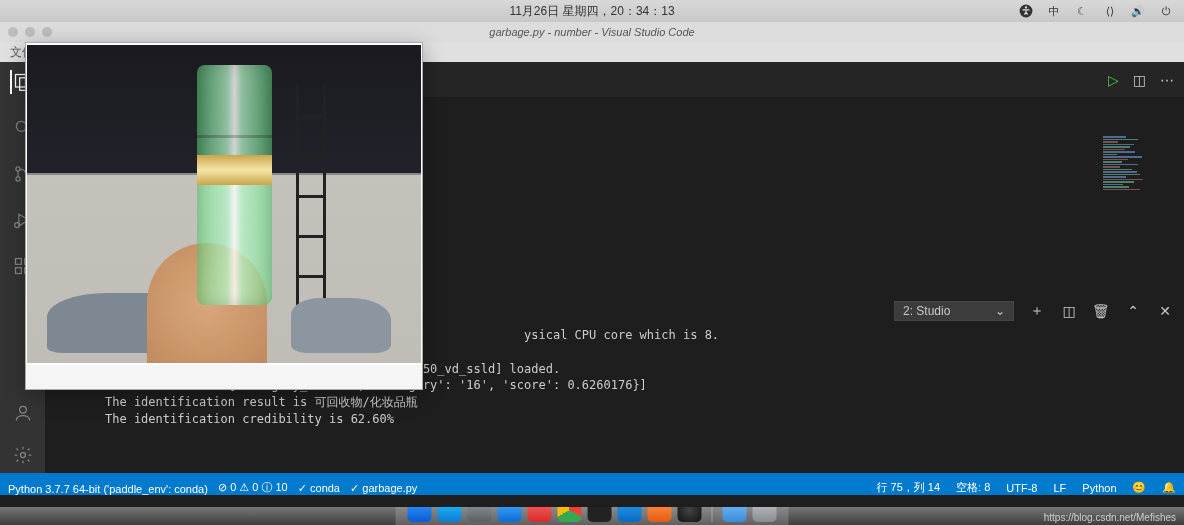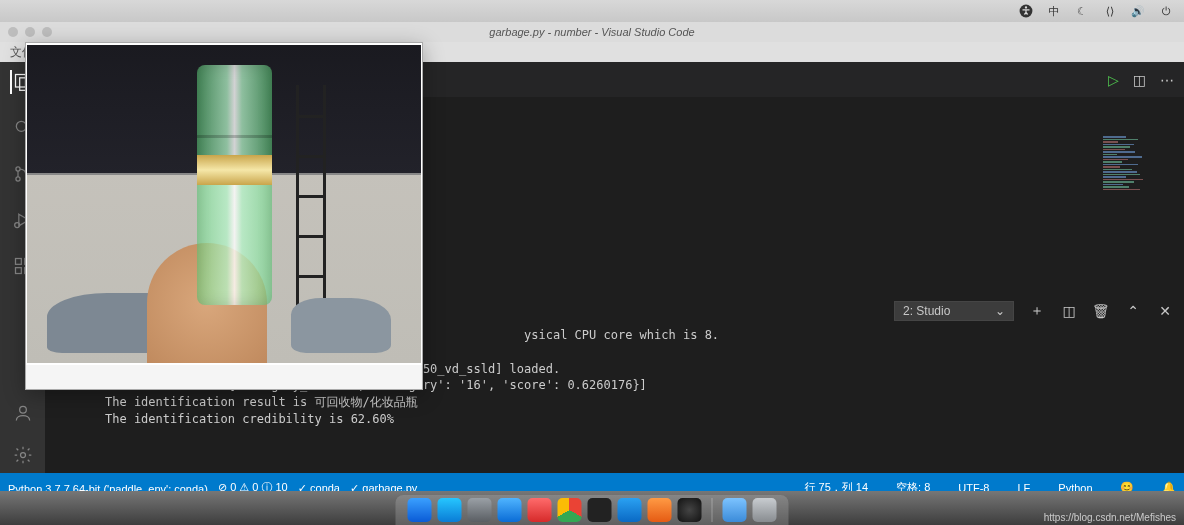--- a/index.html
+++ b/index.html
@@ -63,35 +63,36 @@
 .mattress { position: absolute; bottom: 10px; left: 20px; width: 150px; height: 60px; background: #7d8893; border-radius: 40% 30% 20% 10%; }
 .mattress2 { position: absolute; bottom: 10px; right: 30px; width: 100px; height: 55px; background: #8b96a0; border-radius: 30% 40% 15% 15%; }
 .hand { position: absolute; bottom: 0; left: 120px; width: 120px; height: 120px; background: radial-gradient(#d9a77c, #c08a5e); border-radius: 50% 50% 0 0; }
 .bottle { position: absolute; left: 170px; top: 20px; width: 75px; height: 240px; border-radius: 8px; background: linear-gradient(90deg, rgba(100,220,130,0.55) 0%, rgba(180,245,200,0.75) 40%, rgba(255,255,255,0.8) 50%, rgba(180,245,200,0.75) 60%, rgba(100,220,130,0.55) 100%); box-shadow: inset 0 0 15px rgba(0,0,0,0.15); }
 .bottle::before { content: ""; position: absolute; top: 90px; left: 0; right: 0; height: 30px; background: linear-gradient(#c9a54b, #f5e7a8, #c9a54b); }
 .bottle::after { content: ""; position: absolute; top: 70px; left: 0; right: 0; height: 3px; background: rgba(0,0,0,0.2); }
 
 
 .statusbar { position: absolute; bottom: 30px; left: 0; right: 0; height: 22px; background: #007acc; color: #fff; display: flex; align-items: flex-end; font-size: 11px; padding: 0 8px; gap: 10px; }
 .statusbar .sb-item { display: inline-flex; align-items: center; gap: 3px; }
-.statusbar .sb-right { margin-left: auto; display: flex; gap: 28px; }
-
-
-.dock-row { position: absolute; bottom: 0; left: 0; right: 0; height: 34px; background: linear-gradient(#777, #3d3d3d); overflow: hidden; }
+.statusbar .sb-right { margin-left: auto; display: flex; gap: 16px; }
+
+
+.dock-row { position: absolute; bottom: 0; left: 0; right: 0; height: 18px; background: linear-gradient(#777, #3d3d3d); overflow: hidden; }
 .dock { position: absolute; bottom: 0; left: 50%; transform: translateX(-50%); display: flex; gap: 6px; background: rgba(200,200,200,0.25); padding: 3px 12px; border-radius: 8px 8px 0 0; }
 .dock-icon { width: 24px; height: 24px; border-radius: 5px; }
 .watermark { position: absolute; right: 8px; bottom: 2px; font-size: 10px; color: rgba(255,255,255,0.7); }
 
 svg { display: block; }
 </style>
 </head>
 <body>
 
 <div class="mac-menubar">
   <span class="apple"></span>
+  <span class="clock">11月26日 星期四，20：34：13</span>
   <div class="right-icons">
     <span>
         <svg width="14" height="14" viewBox="0 0 24 24">
           <circle cx="12" cy="12" r="11" fill="#333"></circle>
           <circle cx="12" cy="6" r="2" fill="#ddd"></circle>
           <path d="M6 10h12M12 10v8M9 18l3-4 3 4" stroke="#ddd" stroke-width="2" fill="none"></path>
         </svg>
       </span>
     <span>中</span>
     <span>☾</span>

